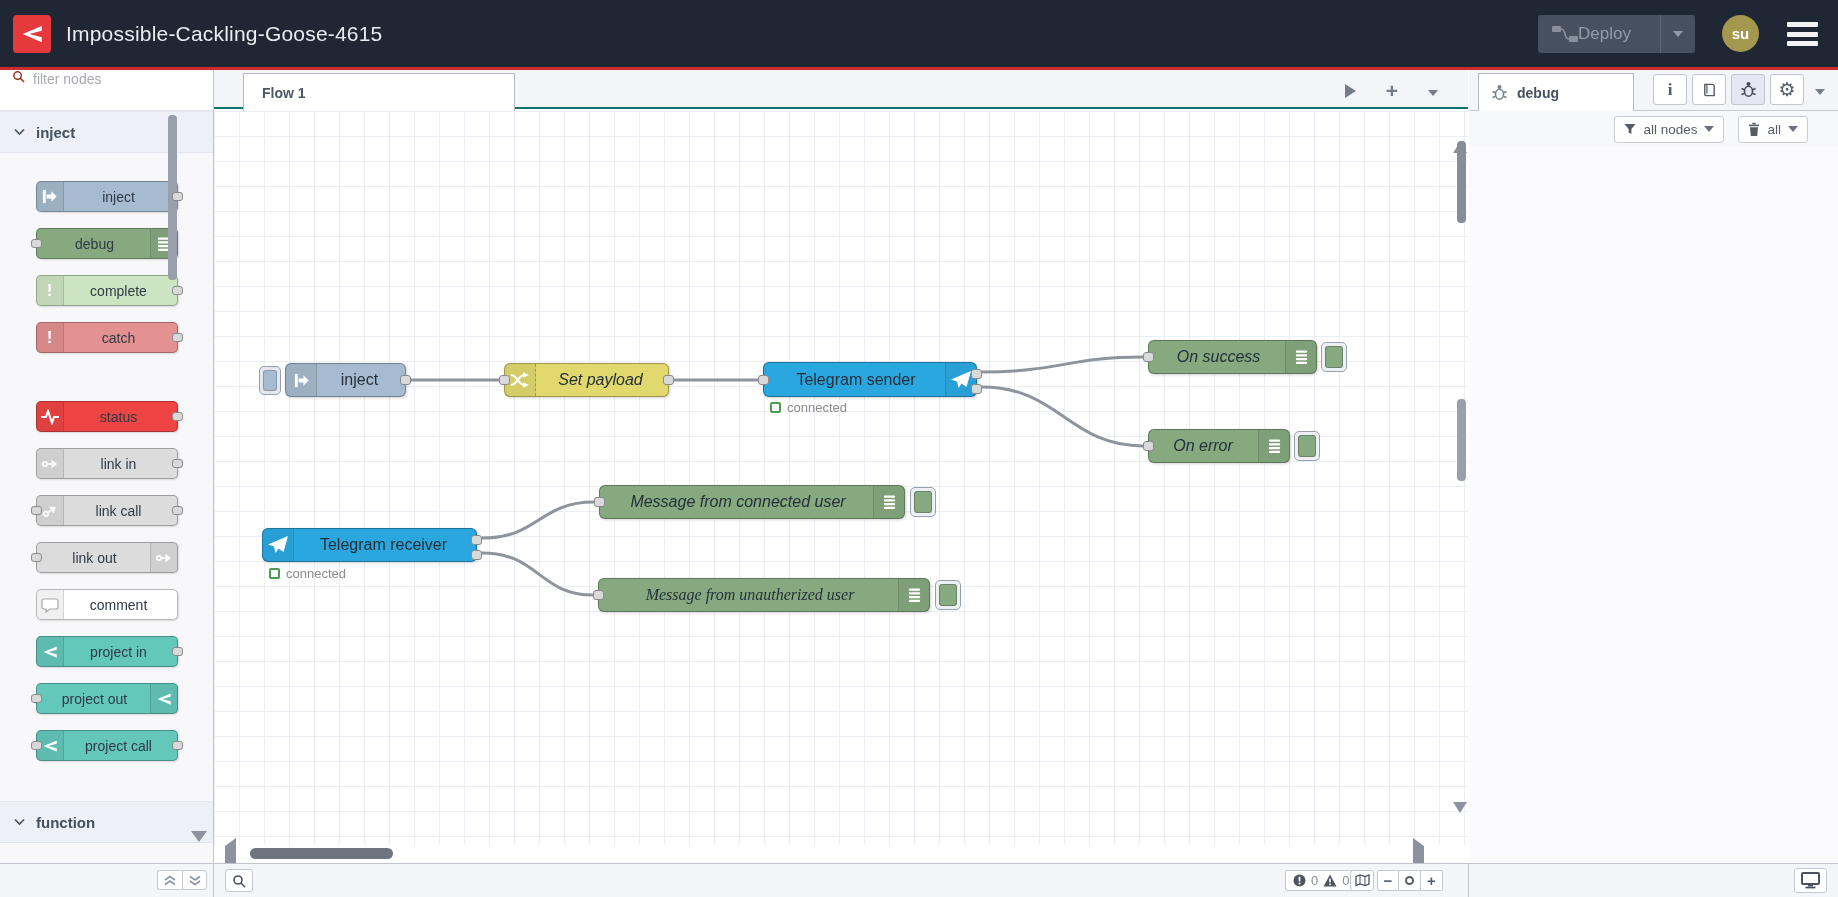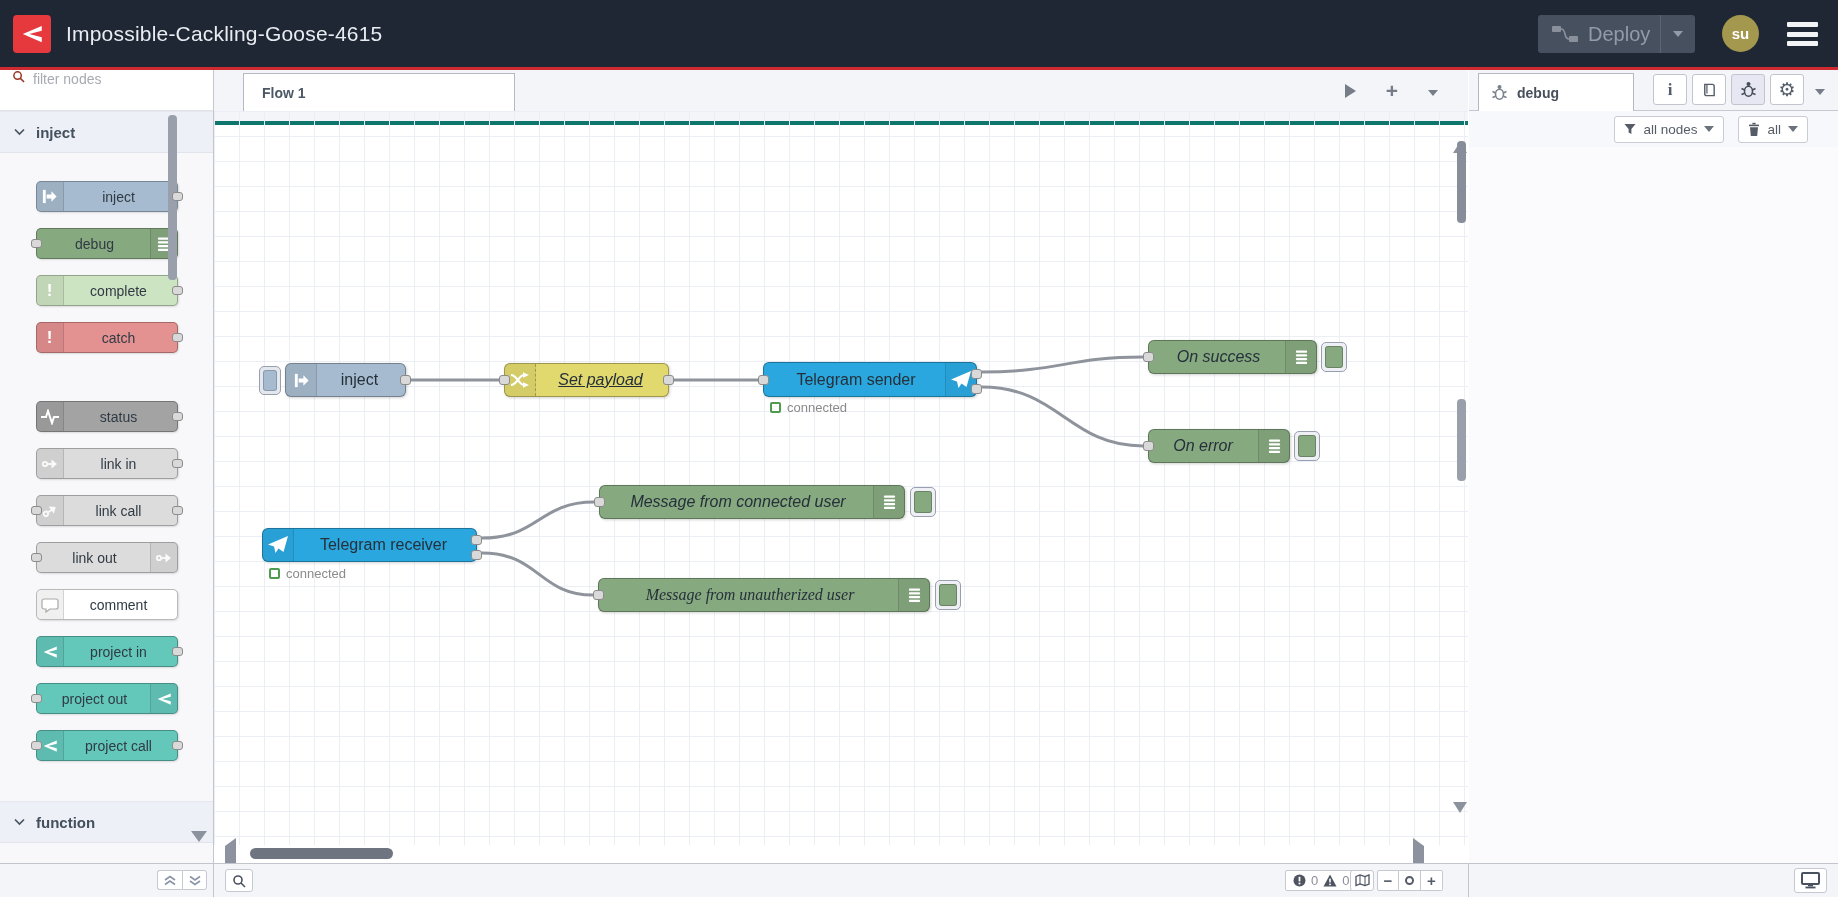--- a/index.html
+++ b/index.html
@@ -7,21 +7,21 @@
        font-family:"Liberation Sans",sans-serif;-webkit-font-smoothing:antialiased;}
 
   
   .header{position:absolute;left:0;top:0;width:100%;height:67px;background:#1f2734;
           border-bottom:3px solid #cf2a30;display:flex;align-items:center;z-index:30;}
   .logo{width:38px;height:38px;background:#e5393e;border-radius:4px;margin-left:13px;
         display:flex;align-items:center;justify-content:center;flex:0 0 auto;}
   .header-title{color:#e9ecf1;font-size:21px;margin-left:15px;letter-spacing:.2px;}
   .deploy-btn{position:absolute;left:1538px;top:15px;width:157px;height:38px;background:#47505f;
         border-radius:3px;display:flex;align-items:center;color:#949ba8;}
-  .deploy-btn .dlabel{font-size:20px;margin-left:10px;}
+  .deploy-btn .dlabel{font-size:17px;}
   .deploy-btn .dsep{width:1px;height:38px;background:rgba(255,255,255,.12);margin-left:14px;}
   .deploy-caret{display:flex;align-items:center;justify-content:center;width:34px;height:38px;}
   .caret{width:0;height:0;border-left:5px solid transparent;border-right:5px solid transparent;
          border-top:6px solid currentColor;display:inline-block;}
   .avatar{position:absolute;left:1722px;top:15px;width:37px;height:37px;border-radius:50%;
           background:#a4974e;color:#fff;font-size:15px;font-weight:bold;
           display:flex;align-items:center;justify-content:center;}
   .burger{position:absolute;left:1787px;top:22px;width:31px;height:24px;display:flex;
           flex-direction:column;justify-content:space-between;cursor:pointer;}
   .burger i{display:block;height:5px;background:#f2f3f5;border-radius:1px;}
@@ -44,36 +44,36 @@
   .icon-region{position:absolute;top:0;bottom:0;width:26px;background:rgba(0,0,0,.06);
          display:flex;align-items:center;justify-content:center;}
   .icon-region.left{left:0;border-right:1px solid rgba(0,0,0,.12);border-radius:4px 0 0 4px;}
   .icon-region.right{right:0;border-left:1px solid rgba(0,0,0,.12);border-radius:0 4px 4px 0;}
   .plabel{position:absolute;inset:0;display:flex;align-items:center;justify-content:center;}
   .pad-l .plabel{padding-left:24px;} .pad-r .plabel{padding-right:24px;}
   .port{position:absolute;width:11px;height:9px;background:#d9d9d9;border:1px solid #8b8b8b;
         border-radius:3px;top:50%;margin-top:-5px;box-sizing:border-box;z-index:2;}
   .port.in{left:-6px;} .port.out{right:-6px;}
   .c-inject{background:#a6bbcf;} .c-debug{background:#87a980;} .c-complete{background:#cde4c3;}
-  .c-catch{background:#e49191;} .c-status{background:#a3a3a3;margin-top:48px;} .c-link{background:#dcdcdc;}
+  .c-catch{background:#e49191;} .c-status{background:#ef4444;margin-top:48px;} .c-link{background:#dcdcdc;}
   .c-comment{background:#ffffff;border-color:#b9b9b9;} .c-project{background:#63c7ba;}
   .c-function{background:#fdd0a2;} .c-change{background:#e2d96e;} .c-telegram{background:#2aa7de;}
   .excl{color:#fff;font-weight:bold;font-size:17px;font-family:"Liberation Sans",sans-serif;}
   .fx{color:#fff;font-style:italic;font-weight:bold;font-size:18px;font-family:"Liberation Serif",serif;}
   .pscroll-thumb{position:absolute;left:168px;top:45px;width:9px;height:165px;background:#9aa0ab;border-radius:4px;}
   .pscroll-down{position:absolute;left:191px;top:772px;color:#8d939e;}
   .tri-dn{width:0;height:0;border-left:8px solid transparent;border-right:8px solid transparent;border-top:11px solid currentColor;}
   .tri-up{width:0;height:0;border-left:8px solid transparent;border-right:8px solid transparent;border-bottom:11px solid currentColor;}
   .tri-lf{width:0;height:0;border-top:8px solid transparent;border-bottom:8px solid transparent;border-right:11px solid currentColor;}
   .tri-rt{width:0;height:0;border-top:8px solid transparent;border-bottom:8px solid transparent;border-left:11px solid currentColor;}
 
   
   .canvas{position:absolute;left:214px;top:70px;width:1254px;bottom:34px;background:#fff;}
-  .tabbar{position:absolute;left:0;right:0;top:0;height:55px;background:#f4f5f8;
-          border-bottom:4px solid #0f766e;box-sizing:border-box;}
+  .tabbar{position:absolute;left:0;right:0;top:0;height:39px;background:#f4f5f8;
+          border-bottom:2px solid #0f766e;box-sizing:border-box;}
   .tab-active{position:absolute;left:29px;top:3px;width:272px;height:38px;background:#fff;
           border:1px solid #b6b9c2;border-bottom:none;box-sizing:border-box;color:#4b5osc561;
           display:flex;align-items:center;padding-left:18px;font-size:14px;font-weight:bold;color:#4d5865;}
   .tab-tools{position:absolute;right:30px;top:0;height:41px;display:flex;align-items:center;gap:30px;color:#767d89;}
   .plus{font-size:21px;font-weight:bold;line-height:1;}
   .flow{position:absolute;left:0;right:0;top:41px;bottom:18px;
         background-image:linear-gradient(#eceef6 1px,transparent 1px),
                          linear-gradient(90deg,#eceef6 1px,transparent 1px);
         background-size:25px 25px;overflow:hidden;}
   .wires{position:absolute;inset:0;pointer-events:none;}
@@ -385,21 +385,21 @@
         <span class="icon-region left" style="border-right:1px dashed rgba(0,0,0,.25);">
             <svg width="20" height="18" viewBox="0 0 20 18">
               <g stroke="#fff" stroke-width="2.2" fill="none">
                 <path d="M1 4c6 0 8 10 13 10"></path>
                 <path d="M1 14c6 0 8-10 13-10"></path>
               </g>
               <path fill="#fff" d="M13 1.2l6 2.8-6 2.8z"></path>
               <path fill="#fff" d="M13 11.2l6 2.8-6 2.8z"></path>
             </svg>
           </span>
-        <span class="clabel it" style="padding-left:28px;text-decoration:underline;">Set payload</span>
+        <span class="clabel it" style="padding-left:28px;">Set payload</span>
         <span class="port in"></span>
         <span class="port out"></span>
       </div>
 
       <div class="cnode c-telegram pad-r" style="left:549px;top:251px;width:214px;height:35px;">
         <span class="icon-region right" style="background:rgba(0,0,0,.04);">
             <svg width="22" height="20" viewBox="0 0 22 20">
               <path fill="#fff" d="M21 1L1 9.5l6 2L8.5 18l3-4.5 5 3.5z"></path>
             </svg>
           </span>

